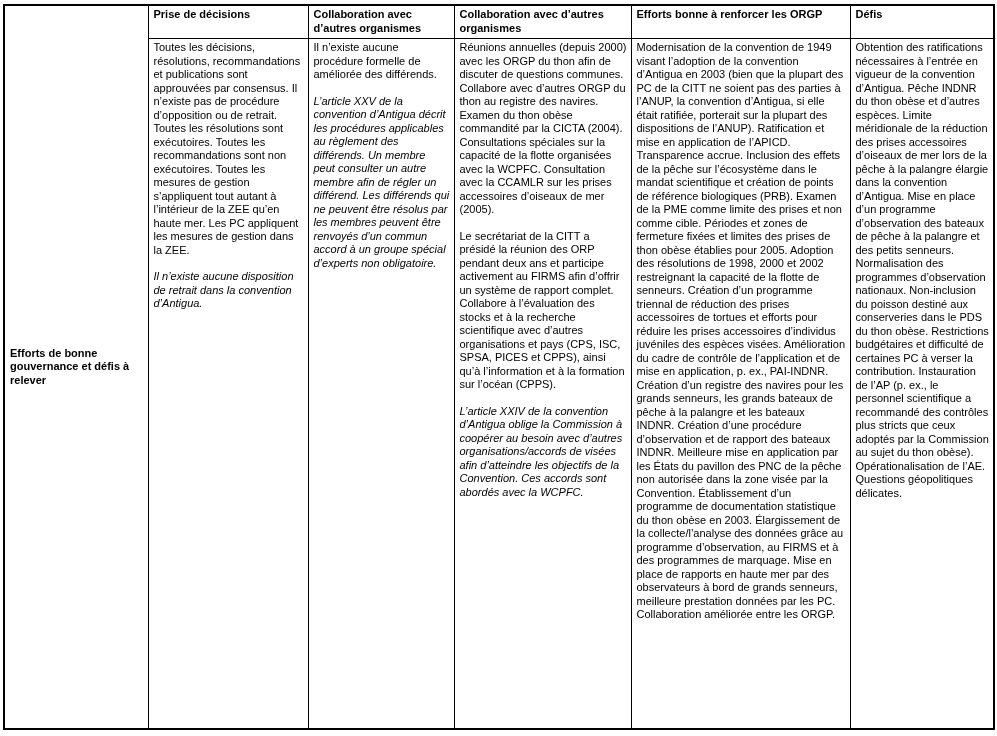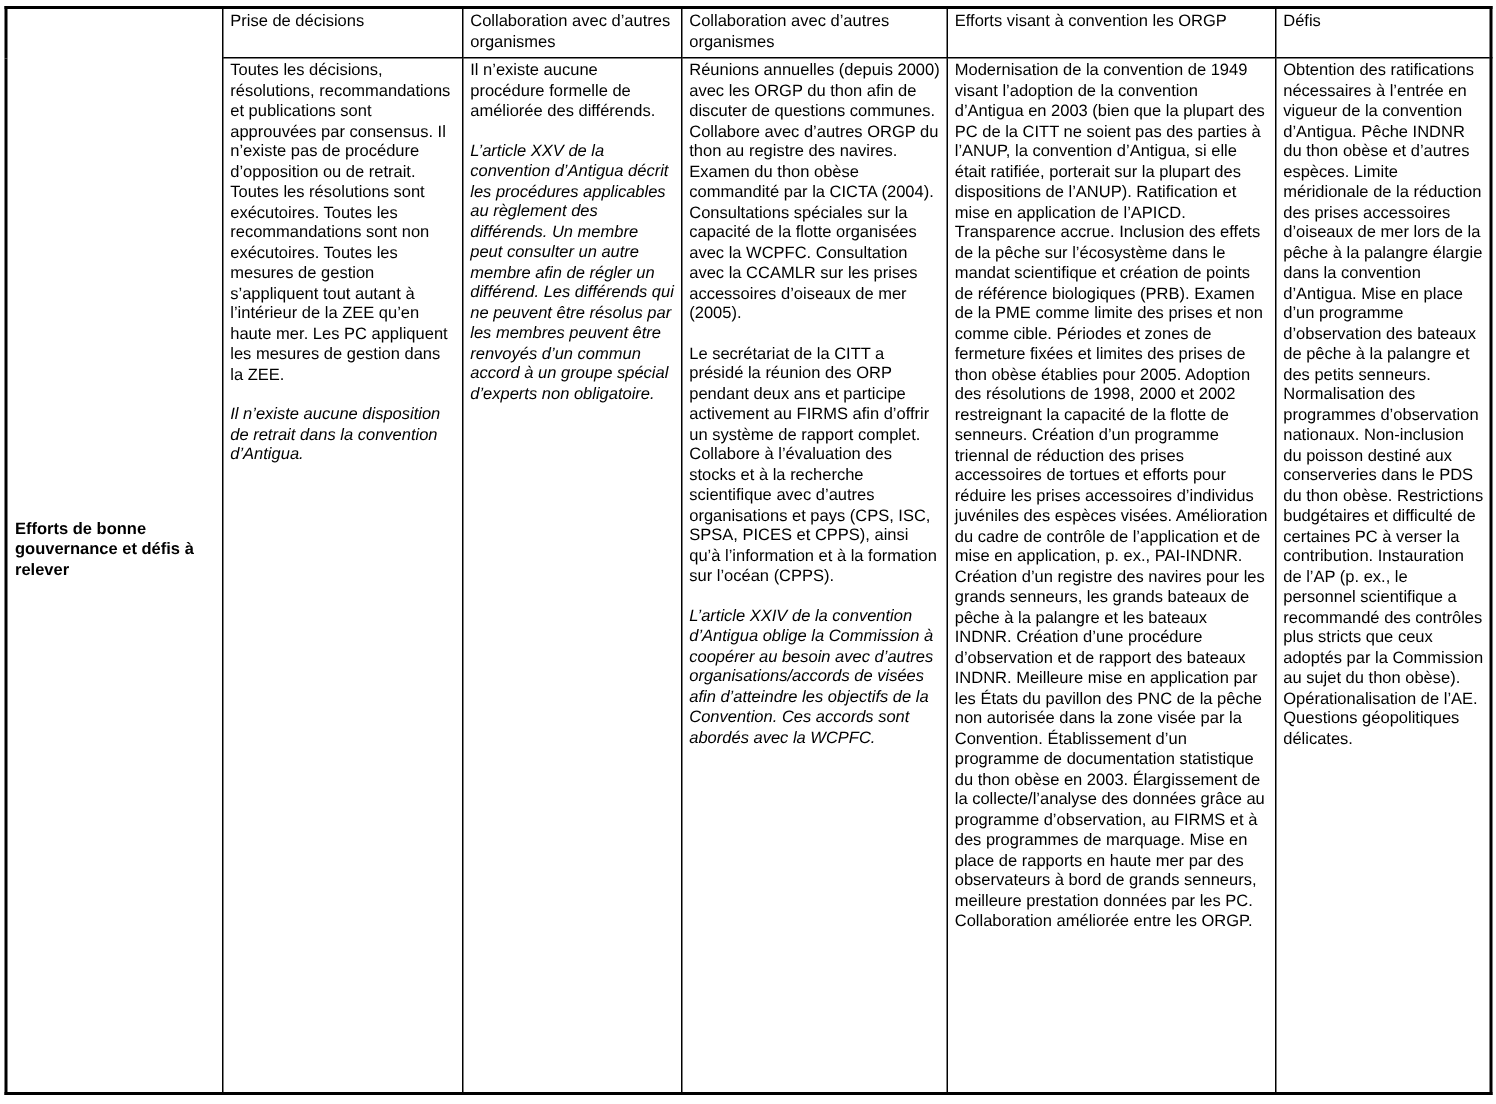--- a/index.html
+++ b/index.html
@@ -30,21 +30,21 @@
     border: 1px solid #000000;
     vertical-align: top;
     text-align: left;
     padding: 2px 4px 2px 5px;
     font-size: 11px;
     line-height: 13.5px;
     overflow: hidden;
     word-wrap: break-word;
   }
   .doc-table th {
-    font-weight: normal;
+    font-weight: bold;
     height: 28px;
   }
   td.row-label {
     font-weight: bold;
     vertical-align: middle;
     font-size: 11px;
     margin-top: 31px;
   }
   .doc-table p {
     margin: 0 0 13px 0;
@@ -70,21 +70,21 @@
       <col style="width:144px">
     </colgroup>
     <tbody>
         <tr>
       <td class="row-label" rowspan="2">
         <span>Efforts de bonne gouvernance et défis à relever</span>
       </td>
       <th>Prise de décisions</th>
       <th>Collaboration avec d’autres organismes</th>
       <th>Collaboration avec d’autres organismes</th>
-      <th>Efforts visant à convention les ORGP</th>
+      <th>Efforts bonne à renforcer les ORGP</th>
       <th>Défis</th>
     </tr>
     <tr>
       <td>
         <p>Toutes les décisions, résolutions, recommandations et publications sont approuvées par consensus. Il n’existe pas de procédure d’opposition ou de retrait. Toutes les résolutions sont exécutoires. Toutes les recommandations sont non exécutoires. Toutes les mesures de gestion s’appliquent tout autant à l’intérieur de la ZEE qu’en haute mer. Les PC appliquent les mesures de gestion dans la ZEE.</p>
         <p class="italic">Il n’existe aucune disposition de retrait dans la convention d’Antigua.</p>
       </td>
       <td>
         <p>Il n’existe aucune procédure formelle de améliorée des différends.</p>
         <p class="italic">L’article XXV de la convention d’Antigua décrit les procédures applicables au règlement des différends. Un membre peut consulter un autre membre afin de régler un différend. Les différends qui ne peuvent être résolus par les membres peuvent être renvoyés d’un commun accord à un groupe spécial d’experts non obligatoire.</p>

